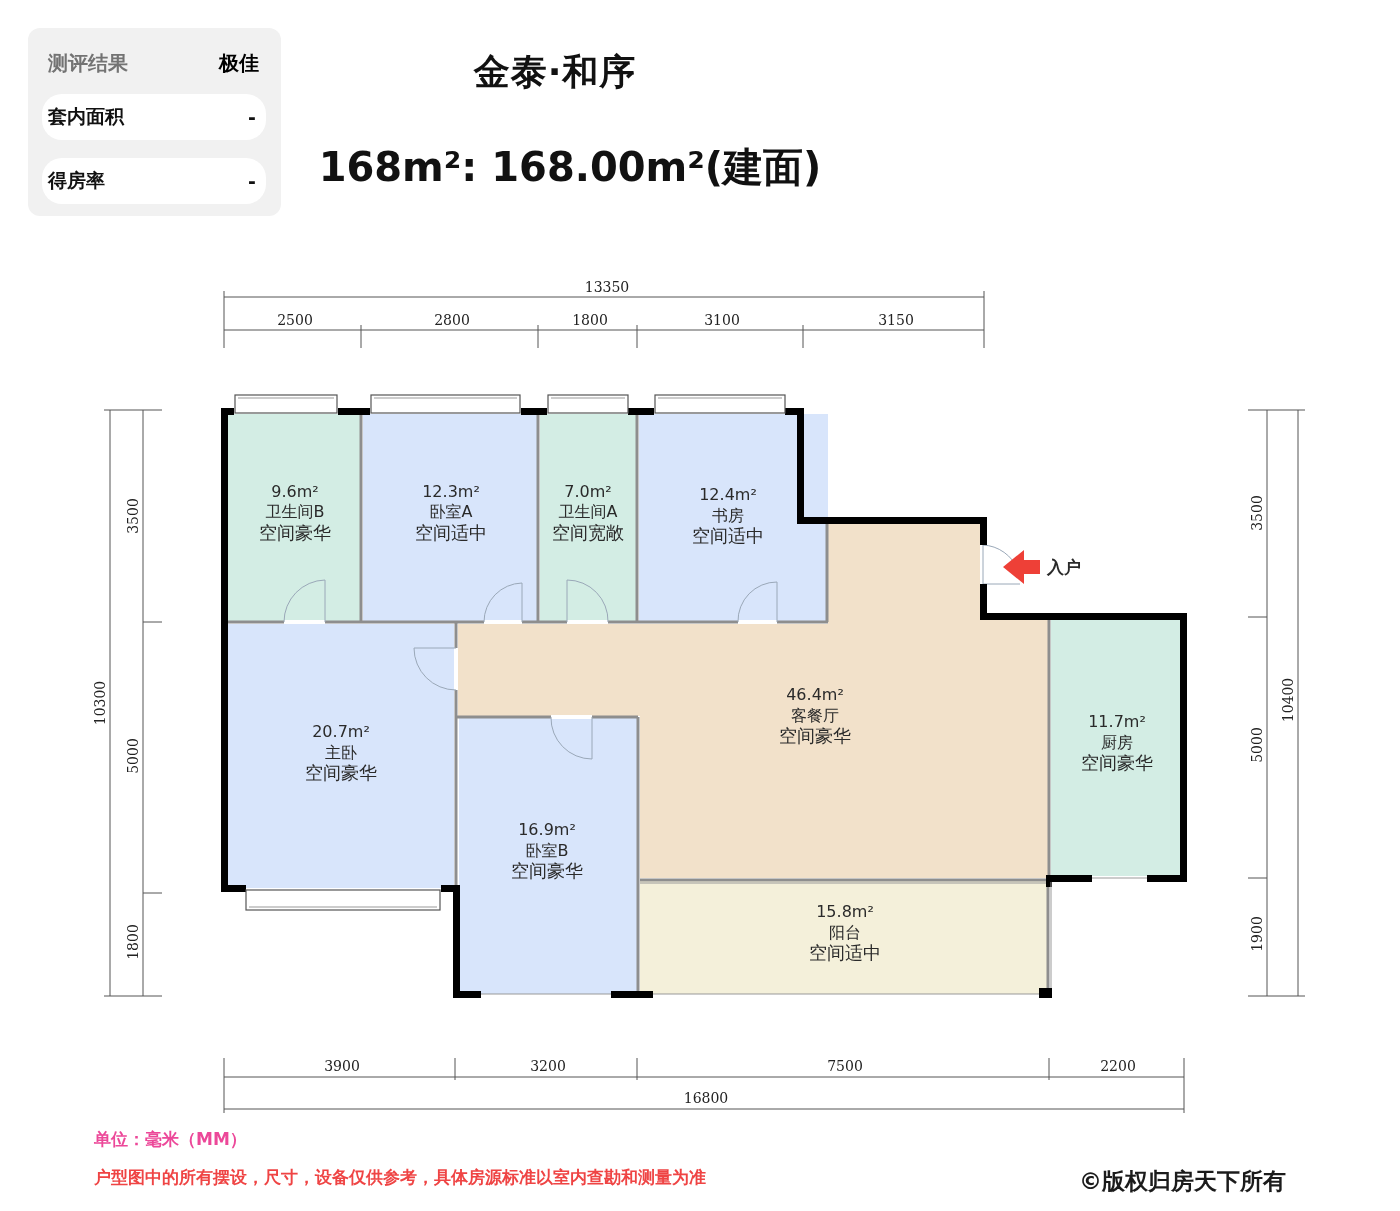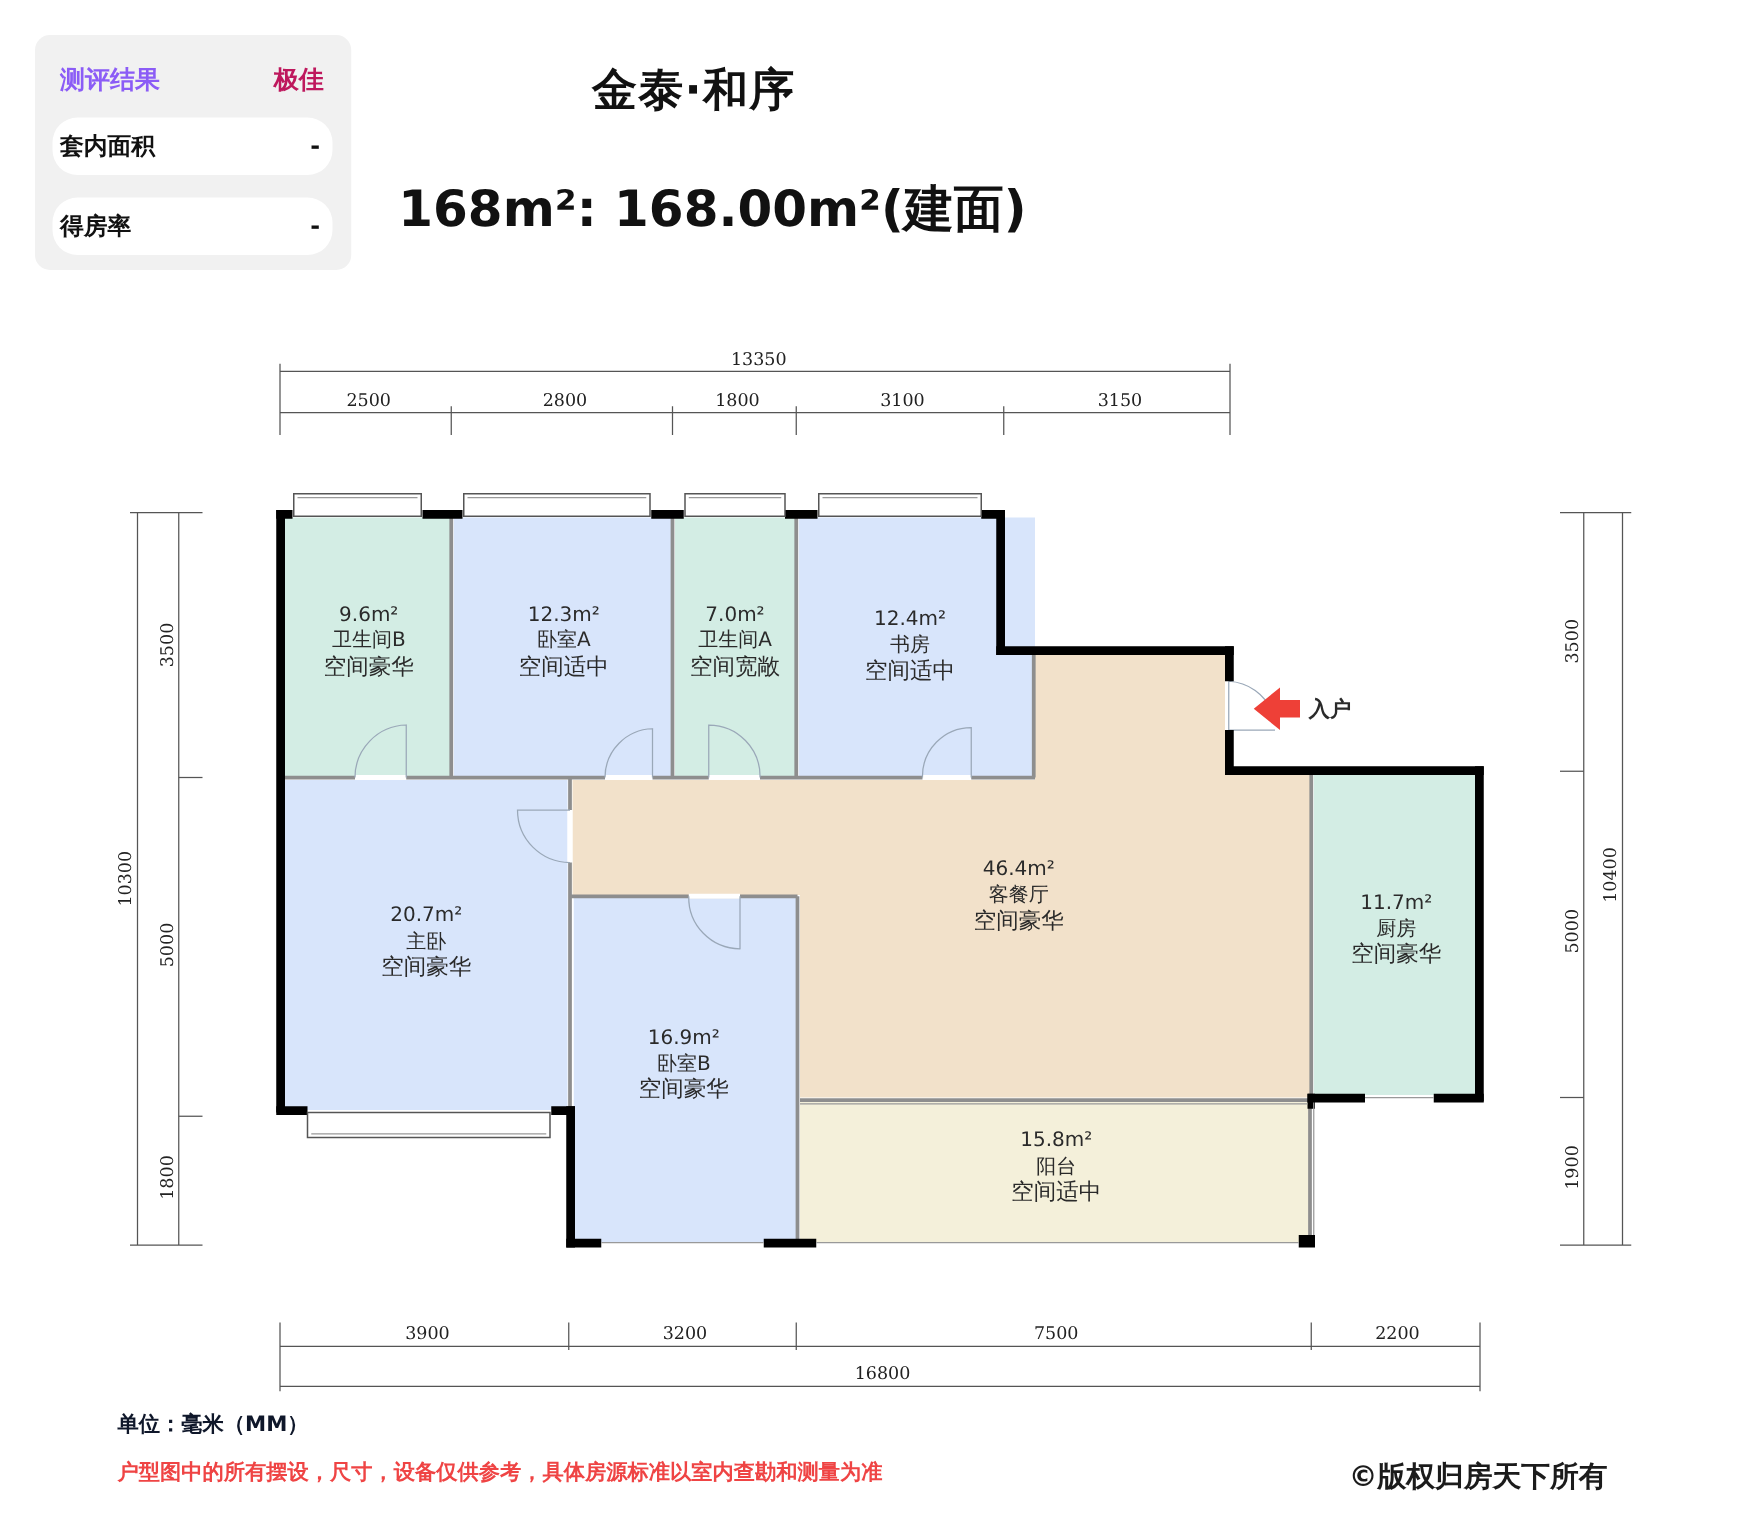--- a/index.html
+++ b/index.html
@@ -4,38 +4,38 @@
 <style>
   html, body { margin: 0; padding: 0; background: #ffffff; }
   body { width: 1400px; height: 1211px; position: relative; overflow: hidden;
          font-family: "DejaVu Sans", "Liberation Sans", sans-serif; color: #111; }
 
   .eval-card { position: absolute; left: 28px; top: 28px; width: 253px; height: 188px;
                background: #f1f1f1; border-radius: 12px; }
   .eval-head { position: absolute; left: 20px; right: 22px; top: 20px; height: 30px;
                display: flex; justify-content: space-between; align-items: center;
                font-size: 20px; font-weight: bold; }
-  .eval-head .label { color: #8b5cf6; }
-  .eval-head .value { color: #be185d; }
+  .eval-head .label { color: #737373; }
+  .eval-head .value { color: #000000; }
   .eval-row { position: absolute; left: 14px; width: 224px; height: 46px; background: #fff;
               border-radius: 20px; display: flex; justify-content: space-between; align-items: center;
               padding: 0 10px 0 6px; box-sizing: border-box; font-size: 19px; font-weight: bold; color: #111; }
   .eval-row.r1 { top: 66px; }
   .eval-row.r2 { top: 130px; text-align: right; }
 
   .title { position: absolute; left: 0; width: 1110px; top: 48px; text-align: center;
            font-size: 36px; font-weight: bold; letter-spacing: 1px; }
   .subtitle { position: absolute; left: 0; width: 1140px; top: 140px; text-align: center;
               font-size: 40px; font-weight: bold; }
 
   svg#plan { position: absolute; left: 0; top: 0; }
   .dim-text { font-family: "DejaVu Serif", "Liberation Serif", serif; font-size: 14px; fill: #222; }
   .room-text { font-family: "DejaVu Sans", "Liberation Sans", sans-serif; fill: #2a2a2a; }
 
-  .footer-unit { position: absolute; left: 94px; top: 1128px; font-size: 17px; font-weight: bold; color: #0f172a; }
+  .footer-unit { position: absolute; left: 94px; top: 1128px; font-size: 17px; font-weight: bold; color: #ec4899; }
   .footer-note { position: absolute; left: 94px; top: 1166px; font-size: 17px; font-weight: bold; color: #ef4444; }
   .footer-copy { position: absolute; right: 114px; top: 1166px; font-size: 23px; font-weight: bold; color: #1b1b1b; }
 </style>
 </head>
 <body>
 
 <div class="eval-card">
   <div class="eval-head">
     <span class="label">测评结果</span>
     <span class="value">极佳</span>

